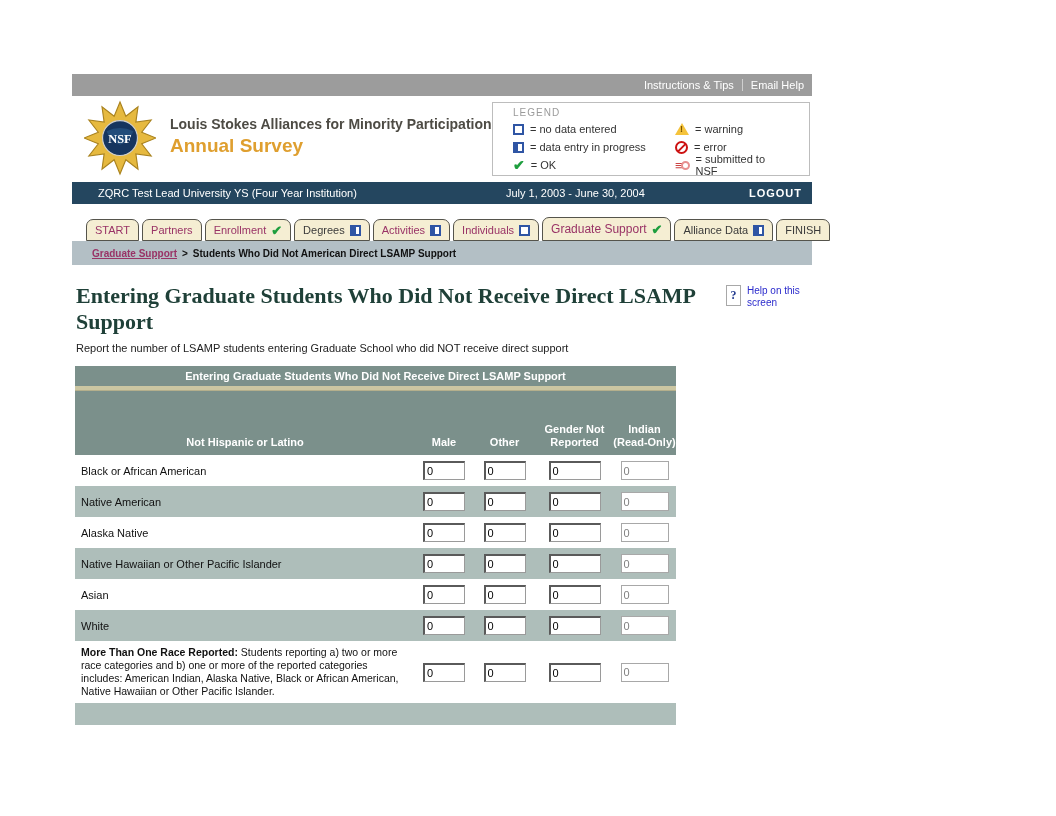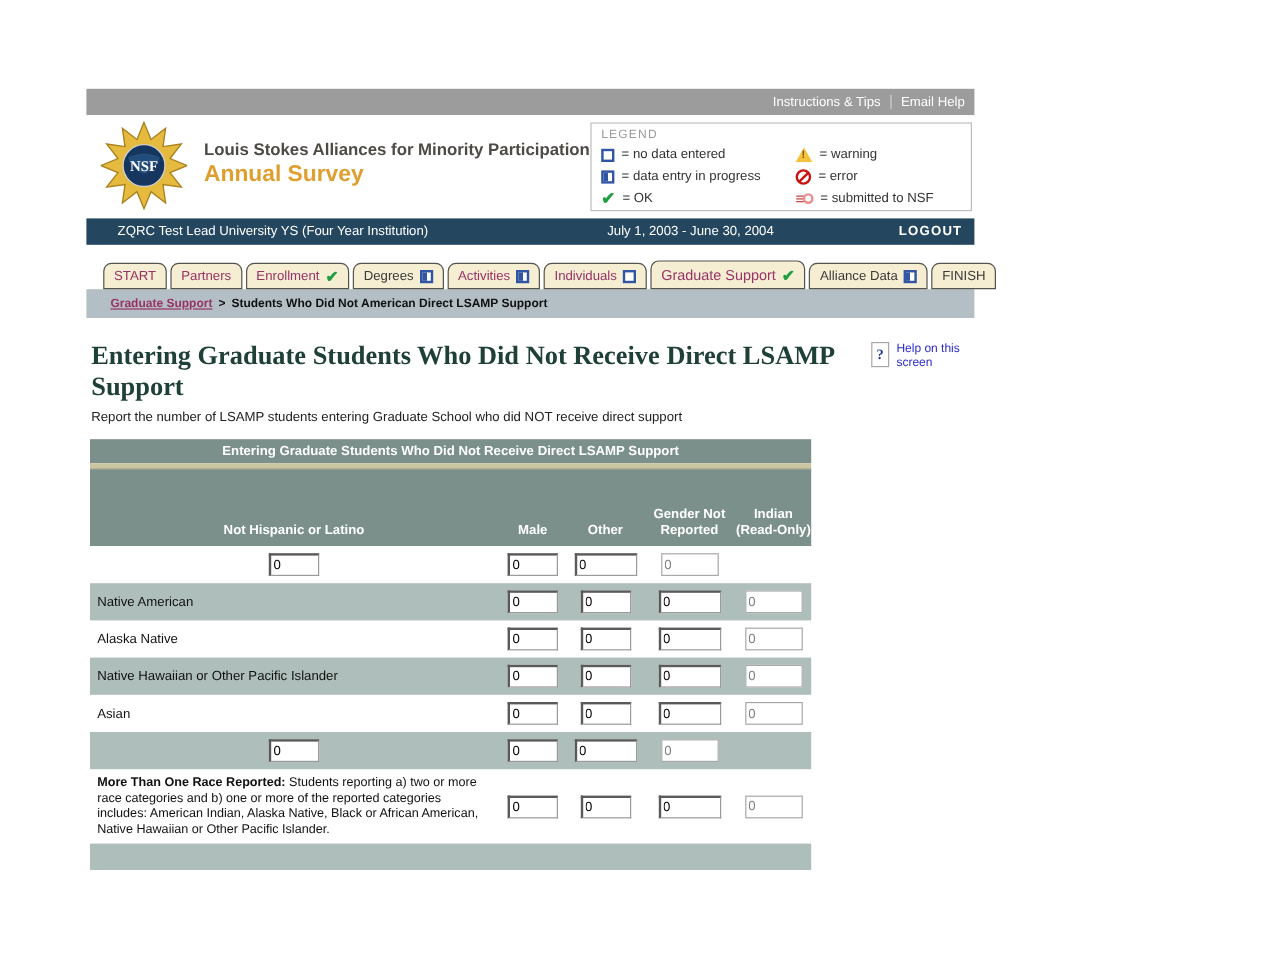--- a/index.html
+++ b/index.html
@@ -20,21 +20,21 @@
   .topsep { width:1px; height:12px; background:#cfcfcf; }
 
   
   .header { height:86px; position:relative; background:#fff; }
   .logo { position:absolute; left:12px; top:4px; width:72px; height:76px; }
   .titles { position:absolute; left:98px; top:20px; }
   .program-title { font-size:14px; font-weight:bold; color:#4D4B44; }
   .survey-title { font-size:19px; font-weight:bold; color:var(--orange); margin-top:3px; }
 
   .legend { position:absolute; right:2px; top:6px; width:318px; height:74px;
-            border:1px solid #bdbdbd; padding:4px 8px; background:#fff; }
+            border:1px solid #bdbdbd; padding:4px 20px; background:#fff; }
   .legend-title { font-size:10px; color:#9a9a9a; letter-spacing:1px; }
   .legend-grid { display:grid; grid-auto-flow:column; grid-template-rows:repeat(3,18px);
                  grid-template-columns:162px auto; margin-top:2px; font-size:11px; color:#333; }
   .legend-item { display:flex; align-items:center; gap:6px; }
 
   
   .sq { width:11px; height:11px; border:2px solid var(--statusblue); background:#fff;
         display:inline-block; flex:none; }
   .sq.half { background:linear-gradient(to right, var(--statusblue) 50%, #fff 50%); }
   .check { color:var(--statusgreen); font-weight:bold; font-size:14px; line-height:11px; flex:none; }
@@ -229,20 +229,21 @@
       <div class="t-divider"></div>
       <div class="t-head">
         <div>Not Hispanic or Latino</div>
         <div>Male</div>
         <div>Other</div>
         <div>Gender Not Reported</div>
         <div>Indian (Read-Only)</div>
       </div>
       <div id="t-rows">
           <div class="t-row">
+            <div class="lbl">Black or African American</div>
             <div class="cell"><input type="text" class="num-input male" value="0" style=""></div>
             <div class="cell"><input type="text" class="num-input female" value="0" style=""></div>
             <div class="cell"><input type="text" class="num-input gnr" value="0" style=""></div>
             <div class="cell"><input type="text" class="num-input total" readonly="" value="0" style=""></div>
           </div>
           <div class="t-row alt">
             <div class="lbl">Native American</div>
             <div class="cell"><input type="text" class="num-input male" value="0" style=""></div>
             <div class="cell"><input type="text" class="num-input female" value="0" style=""></div>
             <div class="cell"><input type="text" class="num-input gnr" value="0" style=""></div>
@@ -263,20 +264,21 @@
             <div class="cell"><input type="text" class="num-input total" readonly="" value="0" style=""></div>
           </div>
           <div class="t-row">
             <div class="lbl">Asian</div>
             <div class="cell"><input type="text" class="num-input male" value="0" style=""></div>
             <div class="cell"><input type="text" class="num-input female" value="0" style=""></div>
             <div class="cell"><input type="text" class="num-input gnr" value="0" style=""></div>
             <div class="cell"><input type="text" class="num-input total" readonly="" value="0" style=""></div>
           </div>
           <div class="t-row alt">
+            <div class="lbl">White</div>
             <div class="cell"><input type="text" class="num-input male" value="0" style=""></div>
             <div class="cell"><input type="text" class="num-input female" value="0" style=""></div>
             <div class="cell"><input type="text" class="num-input gnr" value="0" style=""></div>
             <div class="cell"><input type="text" class="num-input total" readonly="" value="0" style=""></div>
           </div>
           <div class="t-row tall">
             <div class="lbl"><b>More Than One Race Reported:</b> Students reporting a) two or more race categories and b) one or more of the reported categories includes: American Indian, Alaska Native, Black or African American, Native Hawaiian or Other Pacific Islander.</div>
             <div class="cell"><input type="text" class="num-input male" value="0" style=""></div>
             <div class="cell"><input type="text" class="num-input female" value="0" style=""></div>
             <div class="cell"><input type="text" class="num-input gnr" value="0" style=""></div>

